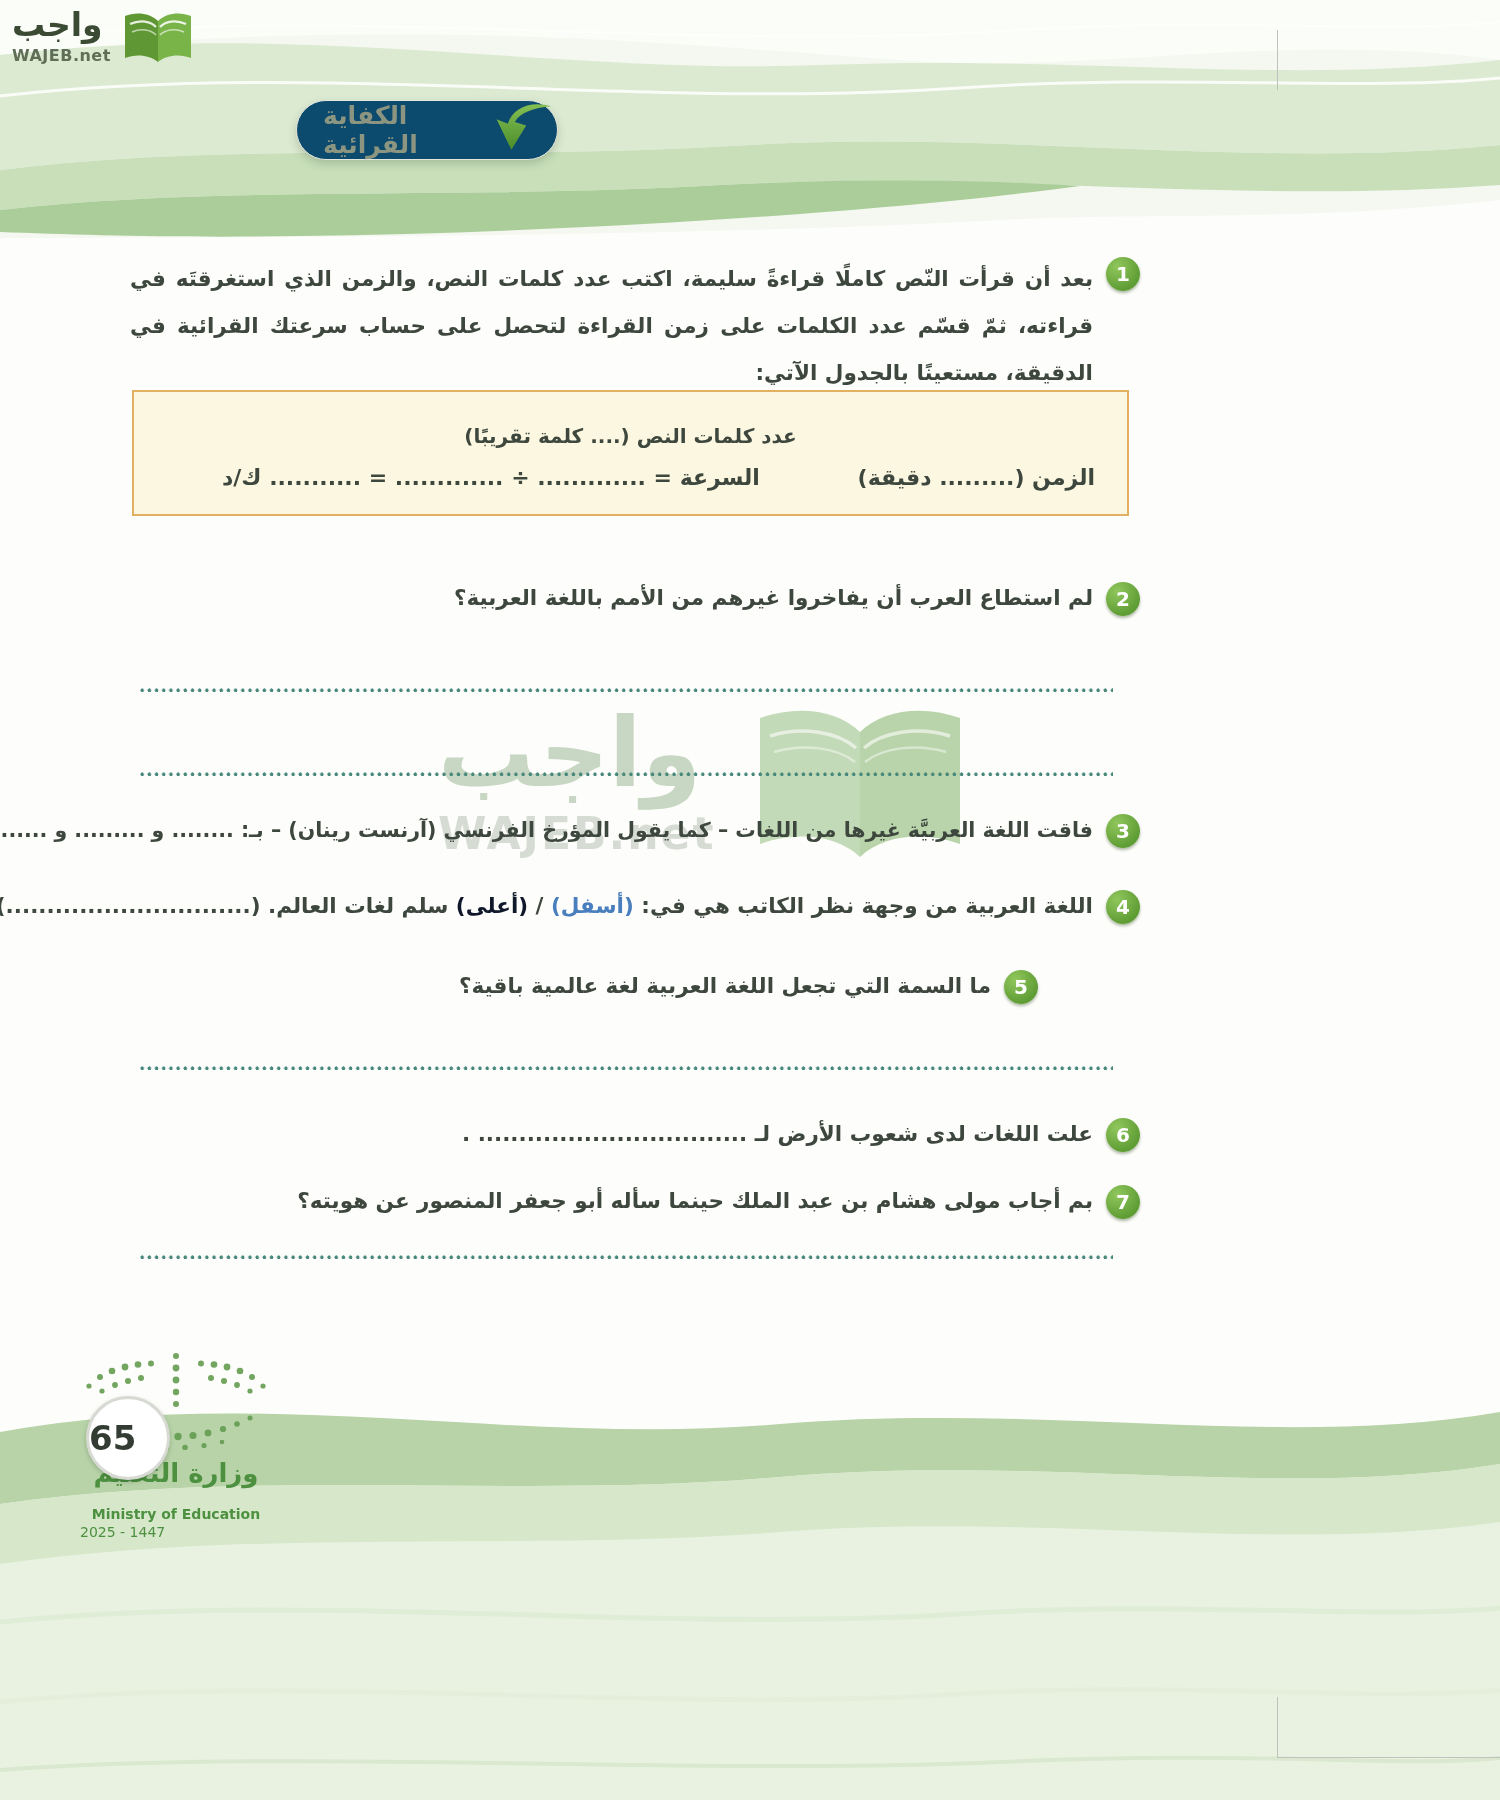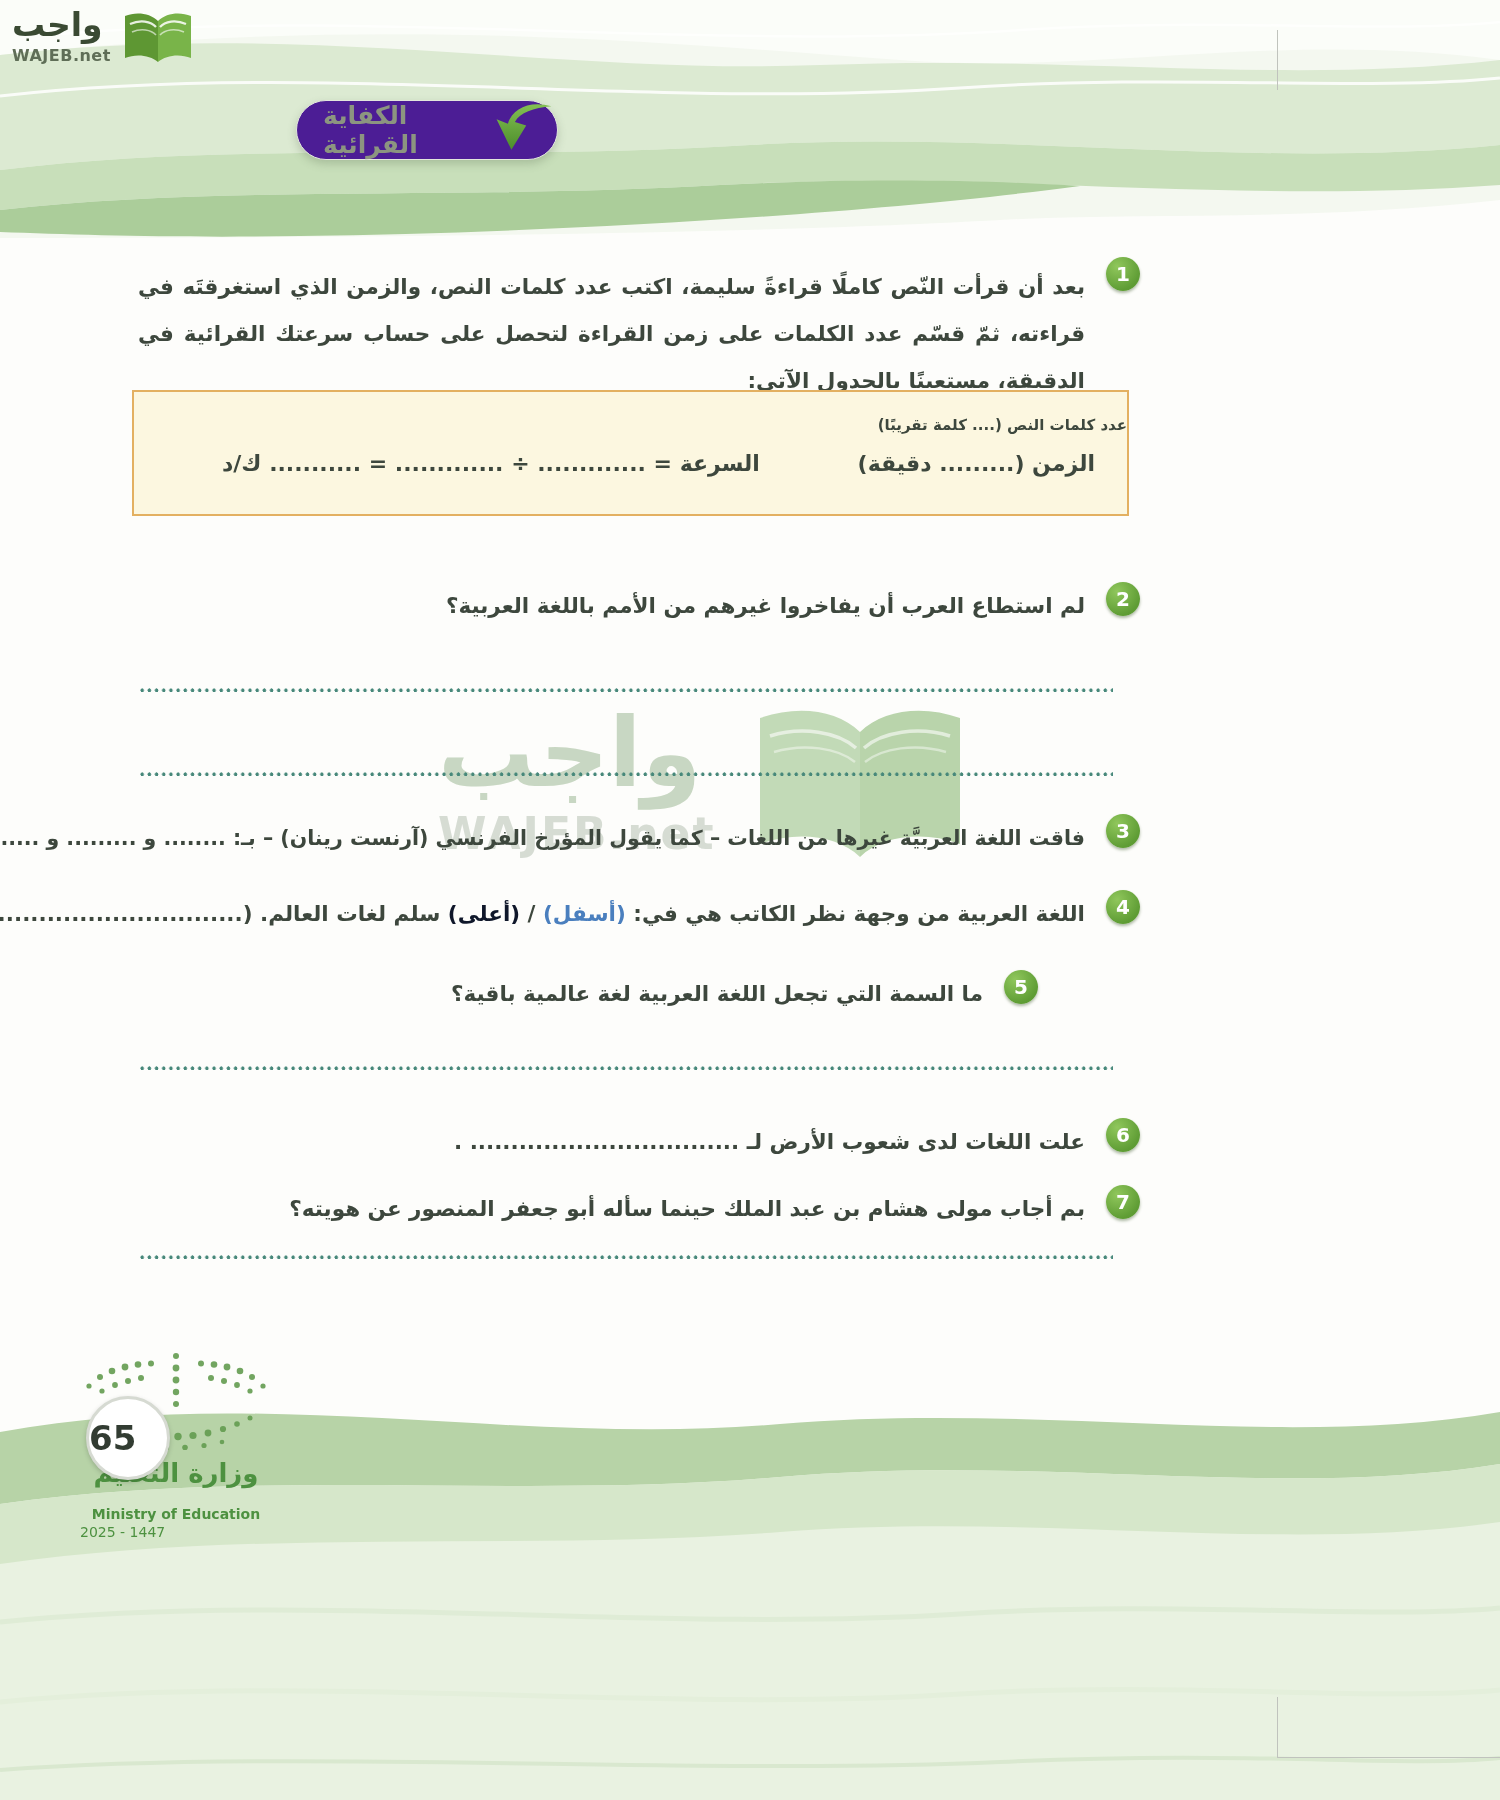--- a/index.html
+++ b/index.html
@@ -6,36 +6,36 @@
   body{width:1500px;height:1800px;overflow:hidden;background:#fdfdfb;font-family:"DejaVu Sans","Liberation Sans",sans-serif;}
   .page{position:relative;width:1500px;height:1800px;background:#fdfdfb;overflow:hidden;}
   .abs{position:absolute;}
 
   
   .brand{position:absolute;left:12px;top:8px;display:flex;align-items:flex-start;gap:10px;z-index:7;}
   .brand-ar{font-size:33px;font-weight:bold;color:#3a4a33;line-height:1.05;}
   .brand-en{font-size:16px;font-weight:bold;color:#5f6e57;margin-top:3px;letter-spacing:.5px;}
 
   
-  .tab{position:absolute;left:296px;top:100px;width:230px;height:58px;background:#4c1d95;border:1px solid #e2e6dd;border-radius:30px;box-shadow:0 4px 9px rgba(96,115,85,.30);display:flex;align-items:center;justify-content:space-between;padding:0 4px 0 26px;z-index:7;}
+  .tab{position:absolute;left:296px;top:100px;width:230px;height:58px;background:#0c4a6e;border:1px solid #e2e6dd;border-radius:30px;box-shadow:0 4px 9px rgba(96,115,85,.30);display:flex;align-items:center;justify-content:space-between;padding:0 4px 0 26px;z-index:7;}
   .tab-label{font-size:25px;font-weight:bold;color:#8c9580;}
   .tab-arrow{margin-top:-4px;}
 
   
   .q{position:absolute;display:flex;gap:13px;align-items:flex-start;z-index:3;}
   .badge{flex:0 0 auto;width:34px;height:34px;border-radius:50%;background:radial-gradient(circle at 33% 28%,#90c75c,#5e9c34 72%);color:#fff;font-weight:bold;font-size:20px;display:flex;align-items:center;justify-content:center;box-shadow:0 2px 3px rgba(55,85,35,.4);margin-top:2px;}
-  .qtext{font-size:21.5px;font-weight:bold;color:#3d473d;line-height:47px;margin:8px;}
+  .qtext{font-size:21.5px;font-weight:bold;color:#3d473d;line-height:47px;margin:0;}
   .just{text-align:justify;}
   .nowrap{white-space:nowrap;line-height:36px;}
   .opt-low{color:#4a7fbe;}
   .opt-high{color:#0f172a;text-align:center;}
 
   
   .tablebox{position:absolute;left:132px;top:390px;width:993px;height:122px;border:2px solid #e3b061;background:#fcf7e0;z-index:3;}
-  .trow1{margin-top:24px;text-align:right;font-size:15px;font-weight:bold;color:#3d473d;}
+  .trow1{margin-top:32px;text-align:center;font-size:20px;font-weight:bold;color:#3d473d;}
   .trow2{display:flex;justify-content:space-between;align-items:baseline;padding:17px 32px 0 88px;font-size:22px;font-weight:bold;color:#3d473d;}
 
   
   .dotline{position:absolute;height:5px;z-index:3;background-image:radial-gradient(circle at 2.2px 2.2px,#47887a 1.6px,rgba(0,0,0,0) 2px);background-size:7.2px 5px;background-repeat:repeat-x;}
 
   
   .watermark{position:absolute;left:438px;top:692px;display:flex;align-items:center;gap:26px;opacity:.6;z-index:1;}
   .wm-ar{font-size:96px;font-weight:bold;color:#a6bf9e;line-height:1.05;}
   .wm-en{font-size:44px;font-weight:bold;color:#bdc7ba;letter-spacing:2px;margin-top:4px;}
 

